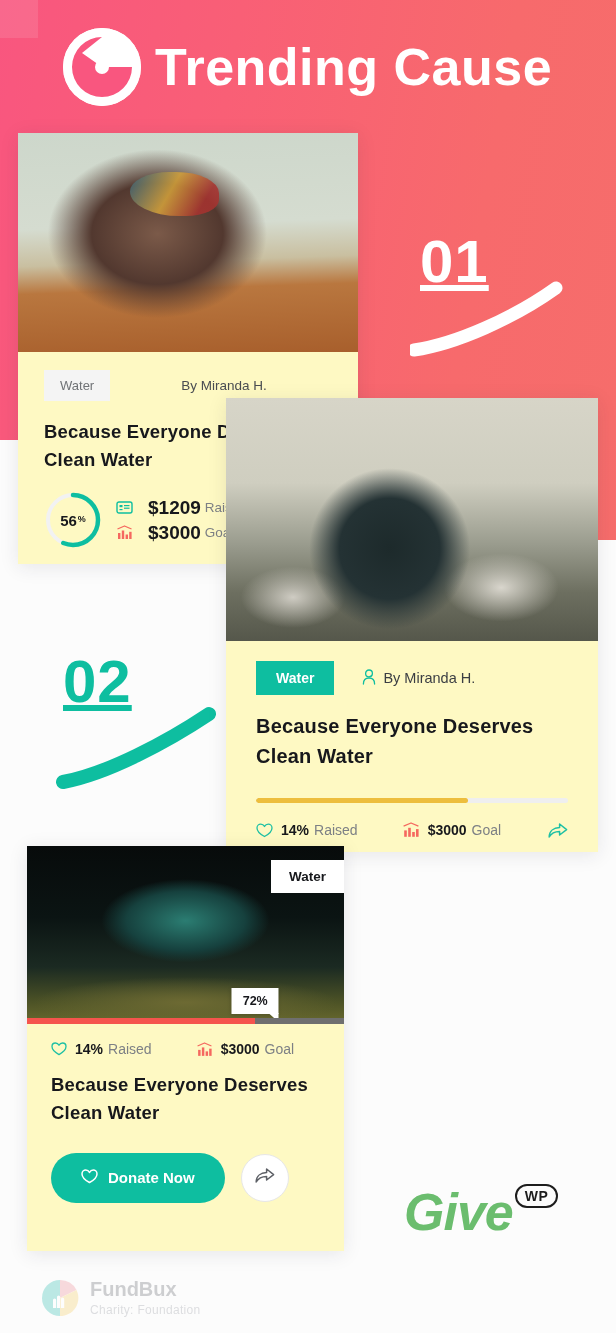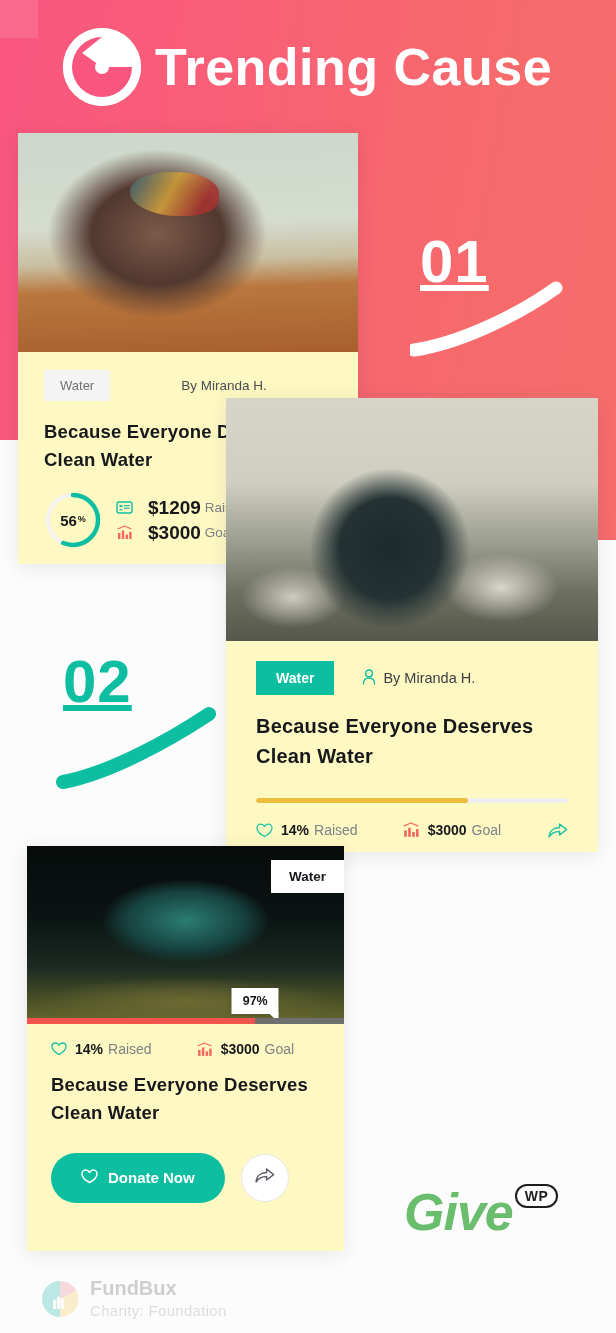--- a/index.html
+++ b/index.html
@@ -330,21 +330,21 @@
 
   
   #fundbux {
     position: absolute;
     left: 40px; top: 1278px;
     display: flex; align-items: center; gap: 10px;
     opacity: .42;
   }
   .fb-mark { width: 40px; height: 40px; flex: 0 0 auto; }
   .fb-name { font-size: 20px; font-weight: 700; color: #8e9096; line-height: 1; }
-  .fb-sub { font-size: 15px; color: #b2b4ba; margin-top: 4px; letter-spacing: .3px; }
+  .fb-sub { font-size: 12px; color: #b2b4ba; margin-top: 4px; letter-spacing: .3px; }
 </style>
 </head>
 <body>
 
 <div id="stage">
 
   <div class="hero">
     <div class="hero-corner"></div>
   </div>
   <div class="hero-right"></div>
@@ -481,21 +481,21 @@
             <path d="M1.2 15 C1.2 8.6 6 5.8 11.6 5.6 L11.6 2 L18.6 7.6 L11.6 13 L11.6 9.4 C6.6 9.4 3.2 11.2 1.2 15 Z" fill="none" stroke="#1fc0a4" stroke-width="1.5" stroke-linejoin="round"></path>
           </svg>
         </span>
       </div>
     </div>
   </div>
 
   <div class="card" id="card3">
     <div class="card-photo photo-c">
       <span class="tag-white">Water</span>
-      <div class="tooltip" id="c3tip" style="left: 72%;">97%</div>
+      <div class="tooltip" id="c3tip" style="left: 72%;">72%</div>
       <div class="c3-progress" style="background: rgb(111, 111, 111);">
         <div class="c3-progress-fill" id="c3fill" style="width: 72%; background: rgb(245, 84, 77);"></div>
       </div>
     </div>
     <div class="c3-body">
       <div class="c3-foot">
         <span class="footitem">
           <span class="ico">
             <svg width="16" height="14" viewBox="0 0 17 15">
               <path d="M8.5 13.5 C 8.5 13.5 1 9.4 1 4.9 C1 2.6 2.8 1.1 4.7 1.1 C6.3 1.1 7.8 2.1 8.5 3.5 C9.2 2.1 10.7 1.1 12.3 1.1 C14.2 1.1 16 2.6 16 4.9 C16 9.4 8.5 13.5 8.5 13.5 Z" fill="none" stroke="#1fc0a4" stroke-width="1.4" stroke-linejoin="round"></path>

